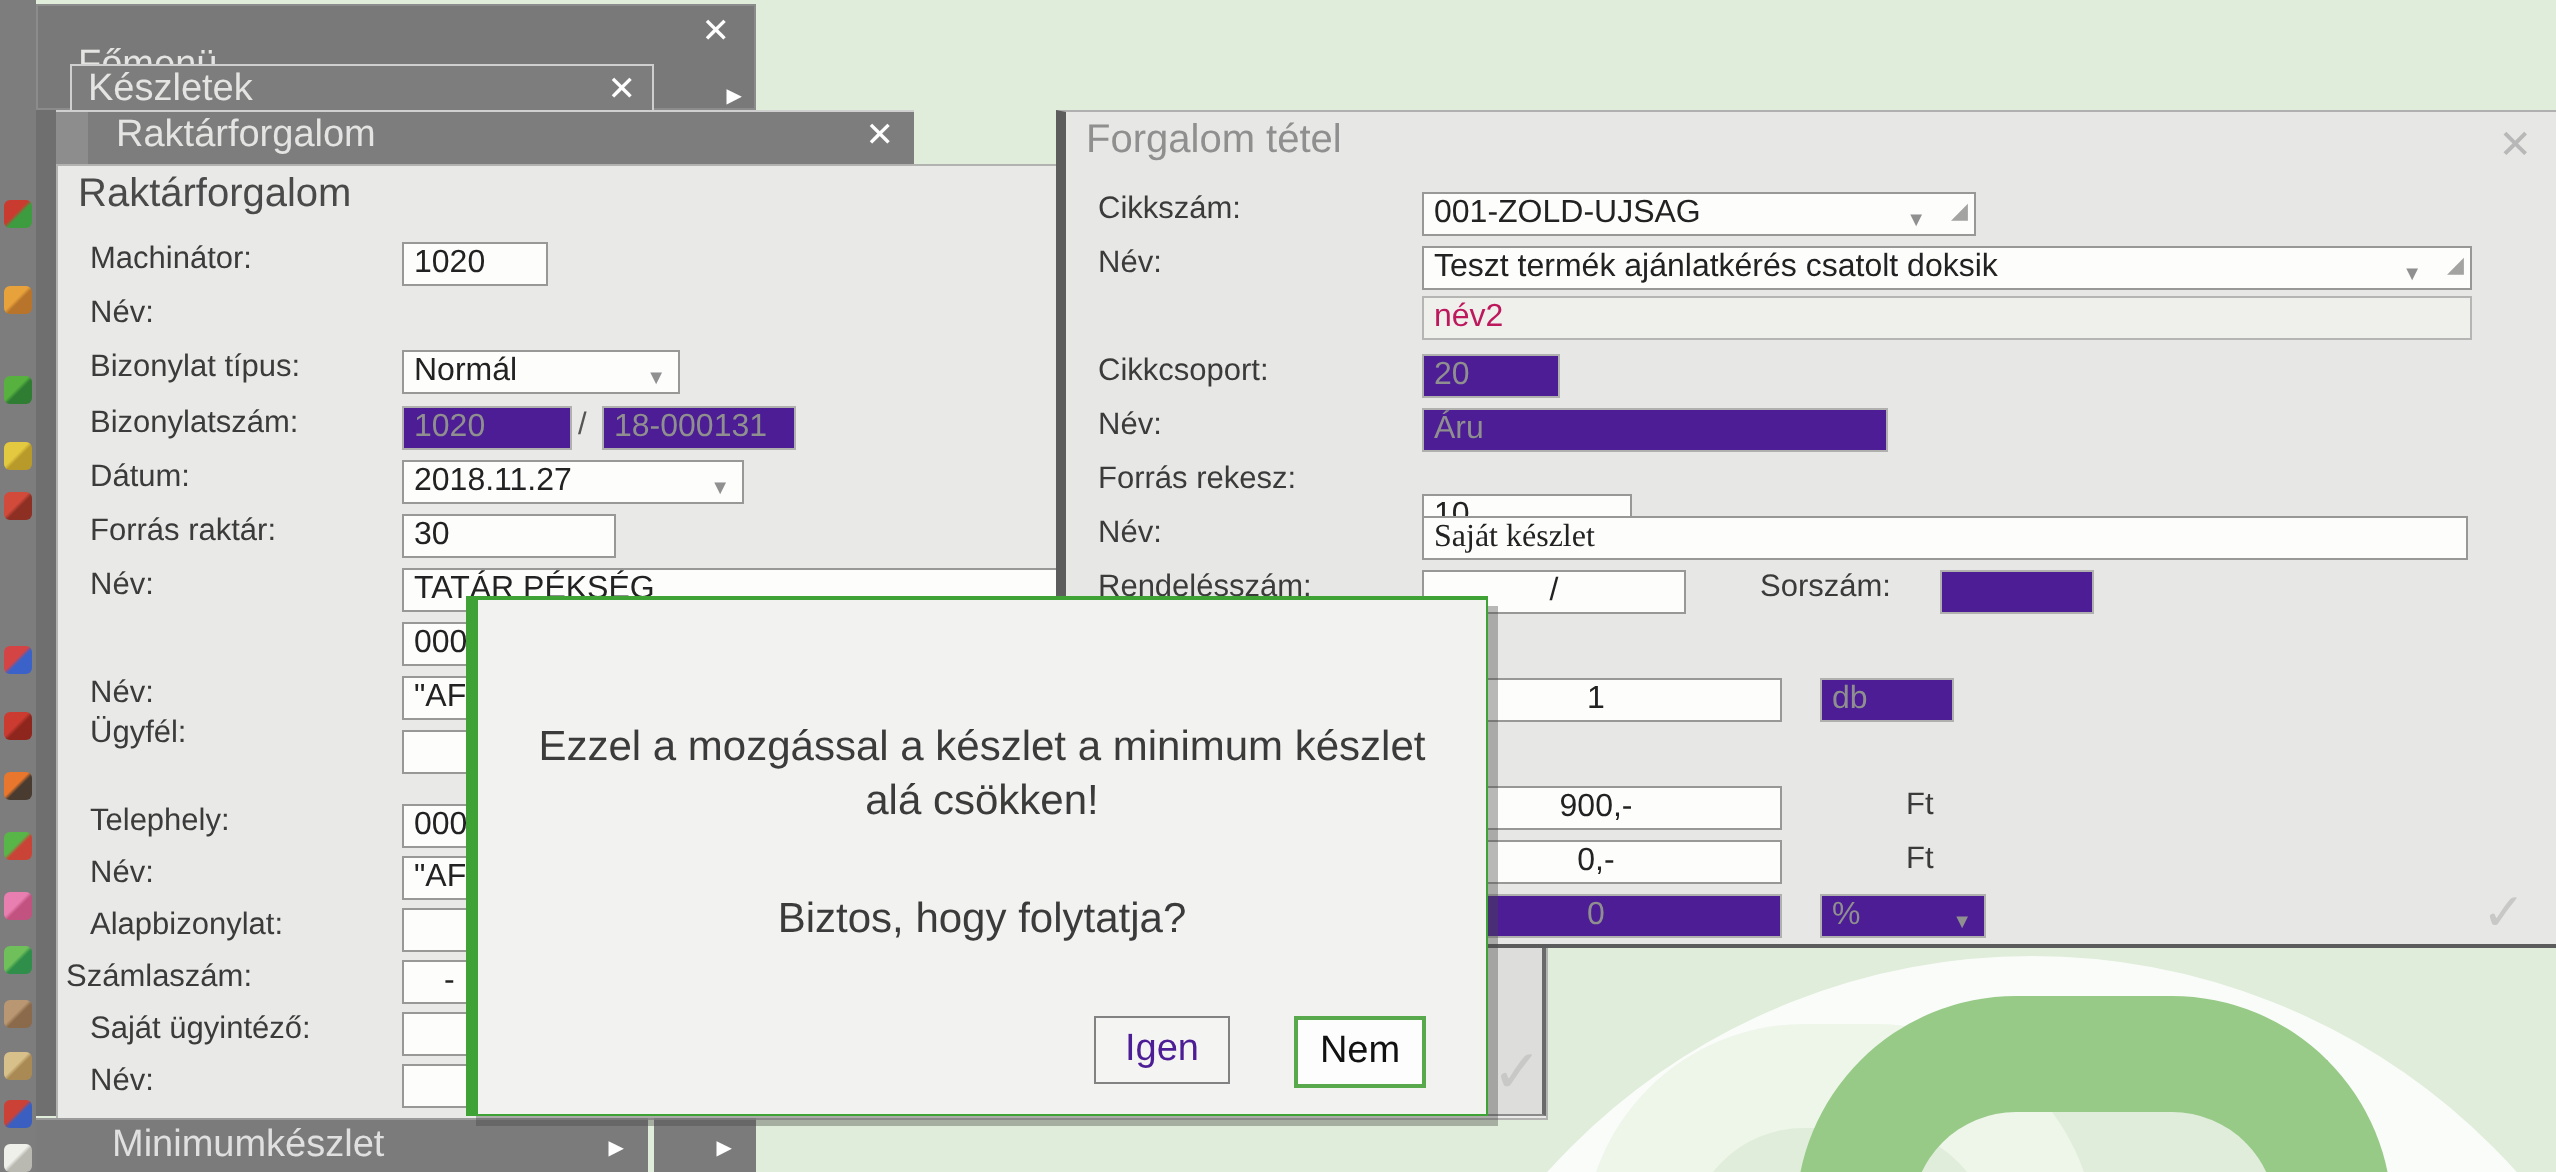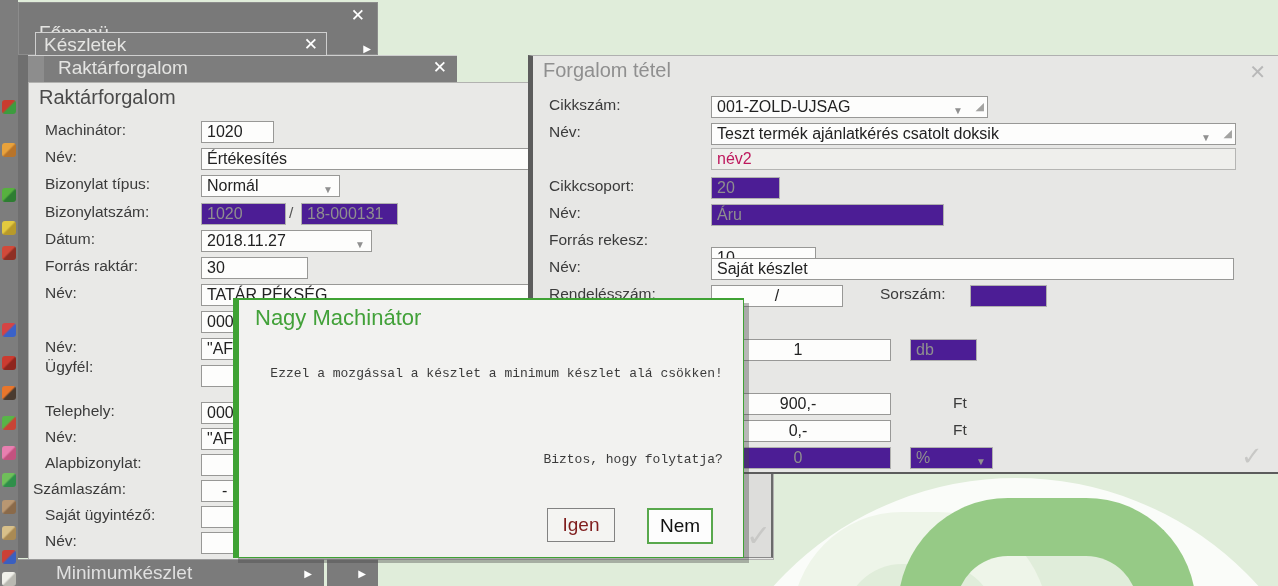--- a/index.html
+++ b/index.html
@@ -22,23 +22,23 @@
   .inp.num{text-align:center;padding-left:0;}
   .dd{position:absolute;right:6px;top:4px;color:#909090;font-size:10px;}
   .corner{position:absolute;right:3px;bottom:1px;color:#a3a3a1;font-size:11px;}
   .check{color:#c8c8c6;font-size:28px;}
   .arrow{color:#fff;font-size:10px;}
   
   #dialog{position:absolute;left:233px;top:298px;width:504px;height:257px;background:#f2f2f0;
     border:1px solid #3fa234;border-left:6px solid #3fa234;border-top-width:2px;
     box-shadow:5px 5px 0 rgba(70,70,70,.38);z-index:9;}
   #dialog .dtitle{position:absolute;left:16px;top:5px;font-size:22px;color:#42a139;}
-  #dialog .msg{position:absolute;left:4%;width:92%;text-align:right;color:#3b3b3b;font-size:13px;line-height:27px;font-family:Liberation Mono, monospace;}
+  #dialog .msg{position:absolute;left:4%;width:92%;text-align:center;color:#3b3b3b;font-size:21px;line-height:27px;}
   .dlgbtn{position:absolute;height:32px;font-size:19px;text-align:center;line-height:32px;cursor:default;}
-  #btn-yes{left:308px;top:208px;width:66px;background:#f4f4f2;border:1px solid #828282;color:#7f1d1d;}
+  #btn-yes{left:308px;top:208px;width:66px;background:#f4f4f2;border:1px solid #828282;color:#4c1d95;}
   #btn-no{left:408px;top:208px;width:62px;background:#fdfdfd;border:2px solid #58a84c;color:#111;}
   .sb-icon{position:absolute;left:2px;width:14px;height:14px;border-radius:3px;}
 </style>
 </head>
 <body>
 
 <div id="desktop">
   <div>
     <div class="wm-ring"></div>
     <div class="wm-arch light"></div>
@@ -82,21 +82,20 @@
     <span class="closex" style="right:10px;top:1px;">✕</span>
   </div>
 
   <div class="winpanel" style="left:28px;top:82px;width:744px;height:476px;z-index:6;">
     <div class="abs" style="left:10px;top:3px;font-size:20px;color:#4a4a4a;">Raktárforgalom</div>
 
     <span class="lbl" style="left:16px;top:38px;">Machinátor:</span>
     <div class="inp" style="left:172px;top:38px;width:66px;">1020</div>
 
     <span class="lbl" style="left:16px;top:65px;">Név:</span>
-    <div class="inp" style="left:172px;top:65px;width:325px;">Értékesítés</div>
 
     <span class="lbl" style="left:16px;top:92px;">Bizonylat típus:</span>
     <div class="inp" style="left:172px;top:92px;width:132px;">
       <span>Normál</span>
       <span class="dd">▼</span>
     </div>
 
     <span class="lbl" style="left:16px;top:120px;">Bizonylatszám:</span>
     <div class="inp dis" style="left:172px;top:120px;width:78px;">1020</div>
     <span class="lbl" style="left:260px;top:121px;color:#555;">/</span>
@@ -168,21 +167,21 @@
     <span class="lbl" style="left:16px;top:121px;">Cikkcsoport:</span>
     <div class="inp dis" style="left:178px;top:121px;width:62px;">20</div>
 
     <span class="lbl" style="left:16px;top:148px;">Név:</span>
     <div class="inp dis" style="left:178px;top:148px;width:226px;">Áru</div>
 
     <span class="lbl" style="left:16px;top:175px;">Forrás rekesz:</span>
     <div class="inp" style="left:178px;top:175px;width:98px;margin-top:16px;">10</div>
 
     <span class="lbl" style="left:16px;top:202px;">Név:</span>
-    <div class="inp" style="left:178px;top:202px;width:516px;">Saját készlet</div>
+    <div class="inp" style="left:178px;top:202px;width:516px;font-family:Liberation Serif, serif;">Saját készlet</div>
 
     <span class="lbl" style="left:16px;top:229px;">Rendelésszám:</span>
     <div class="inp num" style="left:178px;top:229px;width:130px;">/</div>
     <span class="lbl" style="left:347px;top:229px;">Sorszám:</span>
     <div class="inp dis" style="left:437px;top:229px;width:70px;"></div>
 
     <div class="inp num" style="left:172px;top:283px;width:184px;">1</div>
     <div class="inp dis" style="left:377px;top:283px;width:60px;">db</div>
 
     <div class="inp num" style="left:172px;top:337px;width:184px;">900,-</div>
@@ -202,19 +201,18 @@
 
   <div class="abs" style="left:18px;top:559px;width:306px;height:27px;background:#7b7b7b;border-top:1px solid #9a9a9a;z-index:8;">
     <span class="abs" style="left:38px;top:2px;color:#e0e0e0;font-size:19px;">Minimumkészlet</span>
     <span class="arrow abs" style="right:12px;top:8px;">▶</span>
   </div>
   <div class="abs" style="left:327px;top:559px;width:51px;height:27px;background:#7b7b7b;border-top:1px solid #9a9a9a;z-index:8;">
     <span class="arrow abs" style="right:12px;top:8px;">▶</span>
   </div>
 
   <div id="dialog">
-    <div class="dtitle">Nagy Machinátor</div>
     <div class="msg" style="top:60px;">Ezzel a mozgással a készlet a minimum készlet alá csökken!</div>
     <div class="msg" style="top:146px;">Biztos, hogy folytatja?</div>
     <div id="btn-yes" class="dlgbtn">Igen</div>
     <div id="btn-no" class="dlgbtn">Nem</div>
   </div>
 </div>
 
 </body></html>

